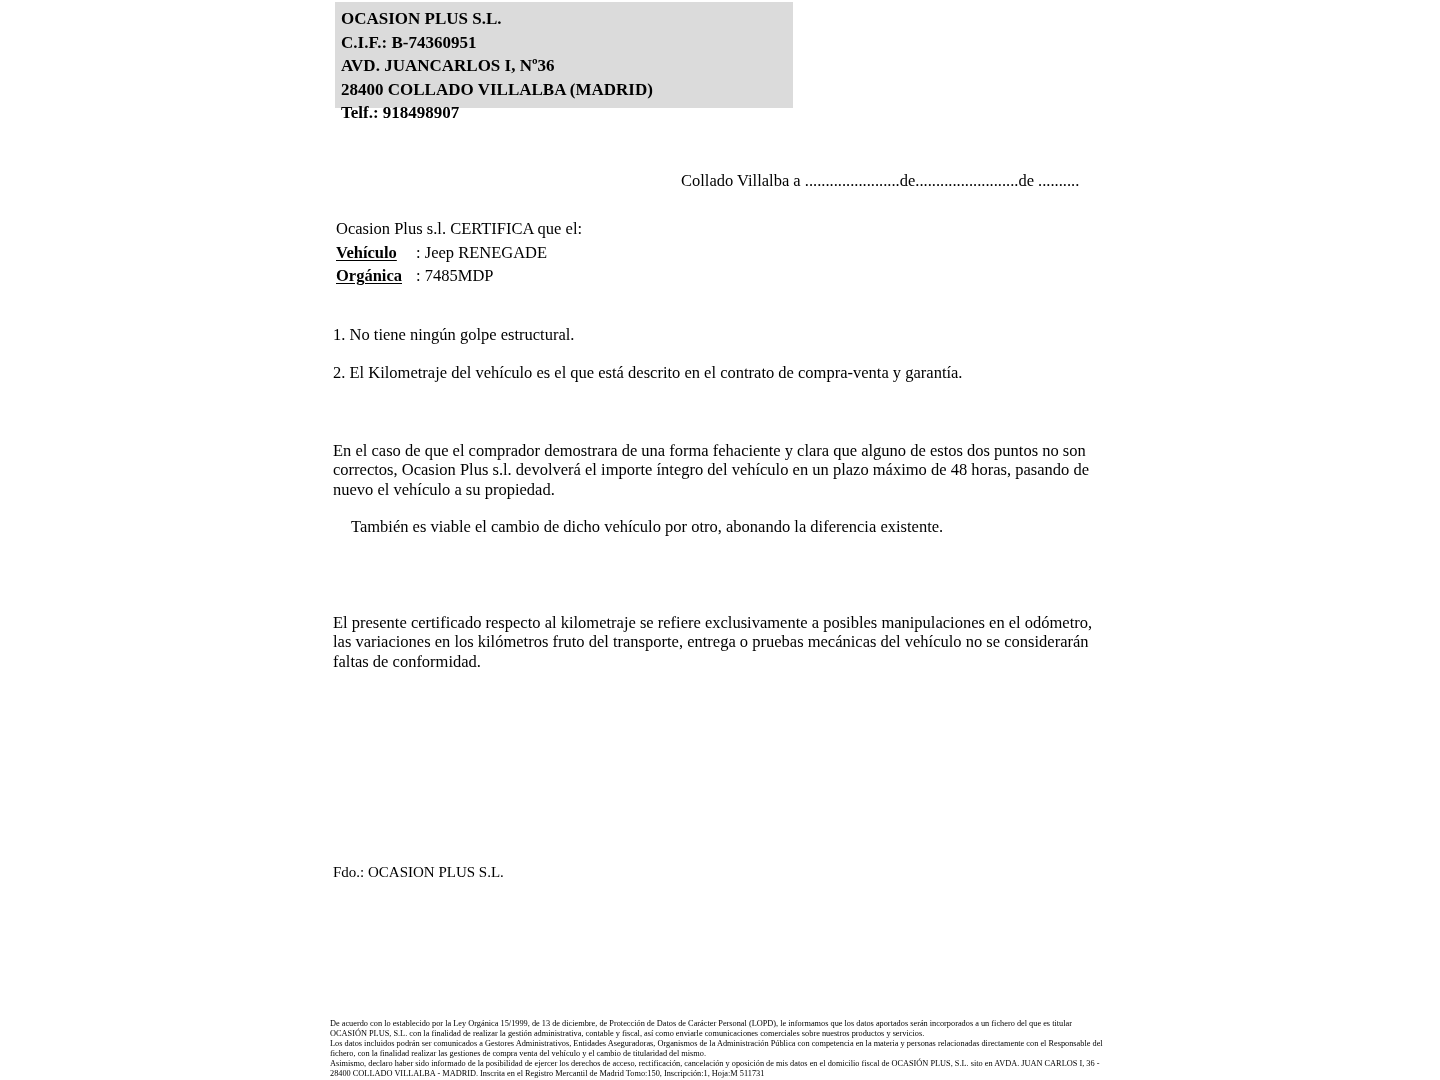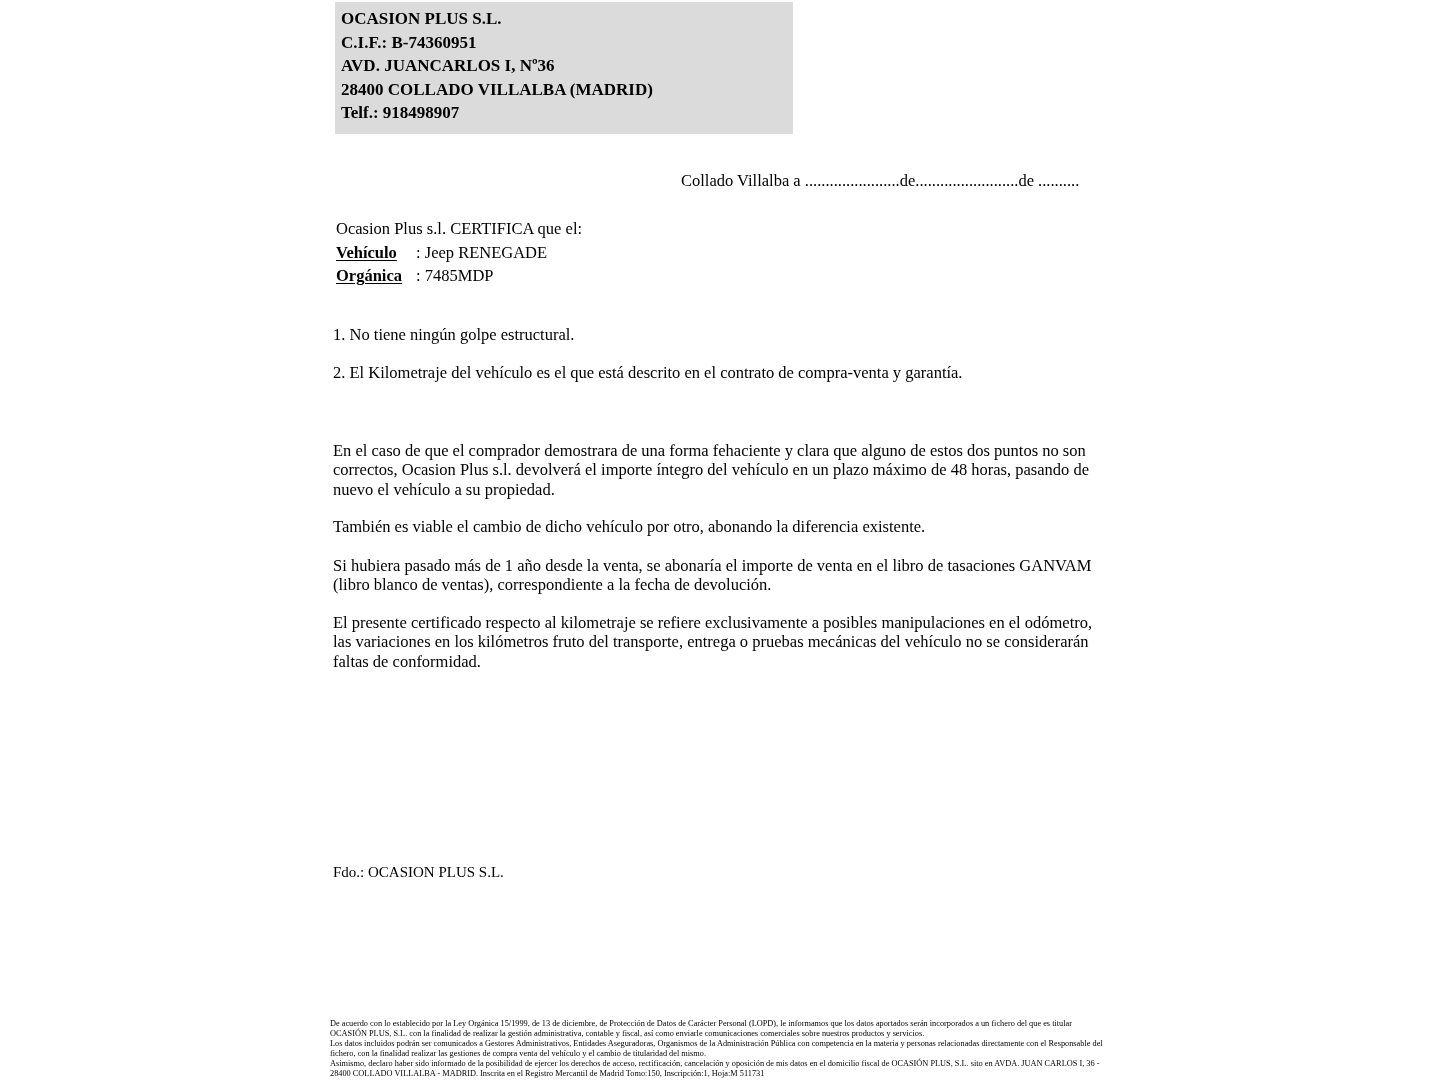--- a/index.html
+++ b/index.html
@@ -6,21 +6,21 @@
   html, body {
     width: 1440px; height: 1080px;
     background: #ffffff;
     font-family: "Liberation Serif", "DejaVu Serif", serif;
     color: #000000;
   }
   .page { position: relative; width: 1440px; height: 1080px; overflow: hidden; }
 
   .header-box {
     position: absolute; top: 2px; left: 335px;
-    width: 458px; height: 132px;
+    width: 458px; height: 106px;
     background: #dbdbdb;
     padding: 5px 0 0 6px;
     font-weight: bold;
     font-size: 17px;
     line-height: 23.6px;
   }
 
   .date-line {
     position: absolute; top: 171px; left: 681px;
     font-size: 16.5px; white-space: nowrap;
@@ -34,21 +34,21 @@
   .cert-row u { text-underline-offset: 2px; }
 
   .pt, .para, .sig {
     position: absolute; left: 333px;
     font-size: 16.5px; line-height: 19.4px;
   }
   .pt-1 { top: 325px; }
   .pt-2 { top: 363px; }
   .para { width: 768px; }
   .para-1 { top: 441px; }
-  .para-2 { top: 517px; }
+  .para-2 { top: 517px; margin-left: 18px; }
   .para-3 { top: 556px; }
   .para-4 { top: 613px; }
   .sig { top: 863px; font-size: 15px; }
 
   .legal-footer {
     position: absolute; top: 1019px; left: 330px;
     width: 778px;
     font-size: 8.3px; line-height: 9.9px;
   }
 </style>
@@ -75,21 +75,20 @@
     <div class="cert-row">
       <span class="lbl-cell"><u>Orgánica</u></span><span>: 7485MDP</span>
     </div>
   </div>
 
   <div class="pt pt-1">1. No tiene ningún golpe estructural.</div>
   <div class="pt pt-2">2. El Kilometraje del vehículo es el que está descrito en el contrato de compra-venta y garantía.</div>
 
   <div class="para para-1">En el caso de que el comprador demostrara de una forma fehaciente y clara que alguno de estos dos puntos no son correctos, Ocasion Plus s.l. devolverá el importe íntegro del vehículo en un plazo máximo de 48 horas, pasando de nuevo el vehículo a su propiedad.</div>
   <div class="para para-2">También es viable el cambio de dicho vehículo por otro, abonando la diferencia existente.</div>
-  <div class="para para-3">Si hubiera pasado más de 1 año desde la venta, se abonaría el importe de venta en el libro de tasaciones GANVAM (libro blanco de ventas), correspondiente a la fecha de devolución.</div>
   <div class="para para-4">El presente certificado respecto al kilometraje se refiere exclusivamente a posibles manipulaciones en el odómetro, las variaciones en los kilómetros fruto del transporte, entrega o pruebas mecánicas del vehículo no se considerarán faltas de conformidad.</div>
 
   <div class="sig">Fdo.: OCASION PLUS S.L.</div>
 
   <div class="legal-footer">
     <div>De acuerdo con lo establecido por la Ley Orgánica 15/1999, de 13 de diciembre, de Protección de Datos de Carácter Personal (LOPD), le informamos que los datos aportados serán incorporados a un fichero del que es titular OCASIÓN PLUS, S.L. con la finalidad de realizar la gestión administrativa, contable y fiscal, así como enviarle comunicaciones comerciales sobre nuestros productos y servicios.</div>
     <div>Los datos incluidos podrán ser comunicados a Gestores Administrativos, Entidades Aseguradoras, Organismos de la Administración Pública con competencia en la materia y personas relacionadas directamente con el Responsable del fichero, con la finalidad realizar las gestiones de compra venta del vehículo y el cambio de titularidad del mismo.</div>
     <div>Asimismo, declaro haber sido informado de la posibilidad de ejercer los derechos de acceso, rectificación, cancelación y oposición de mis datos en el domicilio fiscal de OCASIÓN PLUS, S.L. sito en AVDA. JUAN CARLOS I, 36 - 28400 COLLADO VILLALBA - MADRID. Inscrita en el Registro Mercantil de Madrid Tomo:150, Inscripción:1, Hoja:M 511731</div>
   </div>
 

